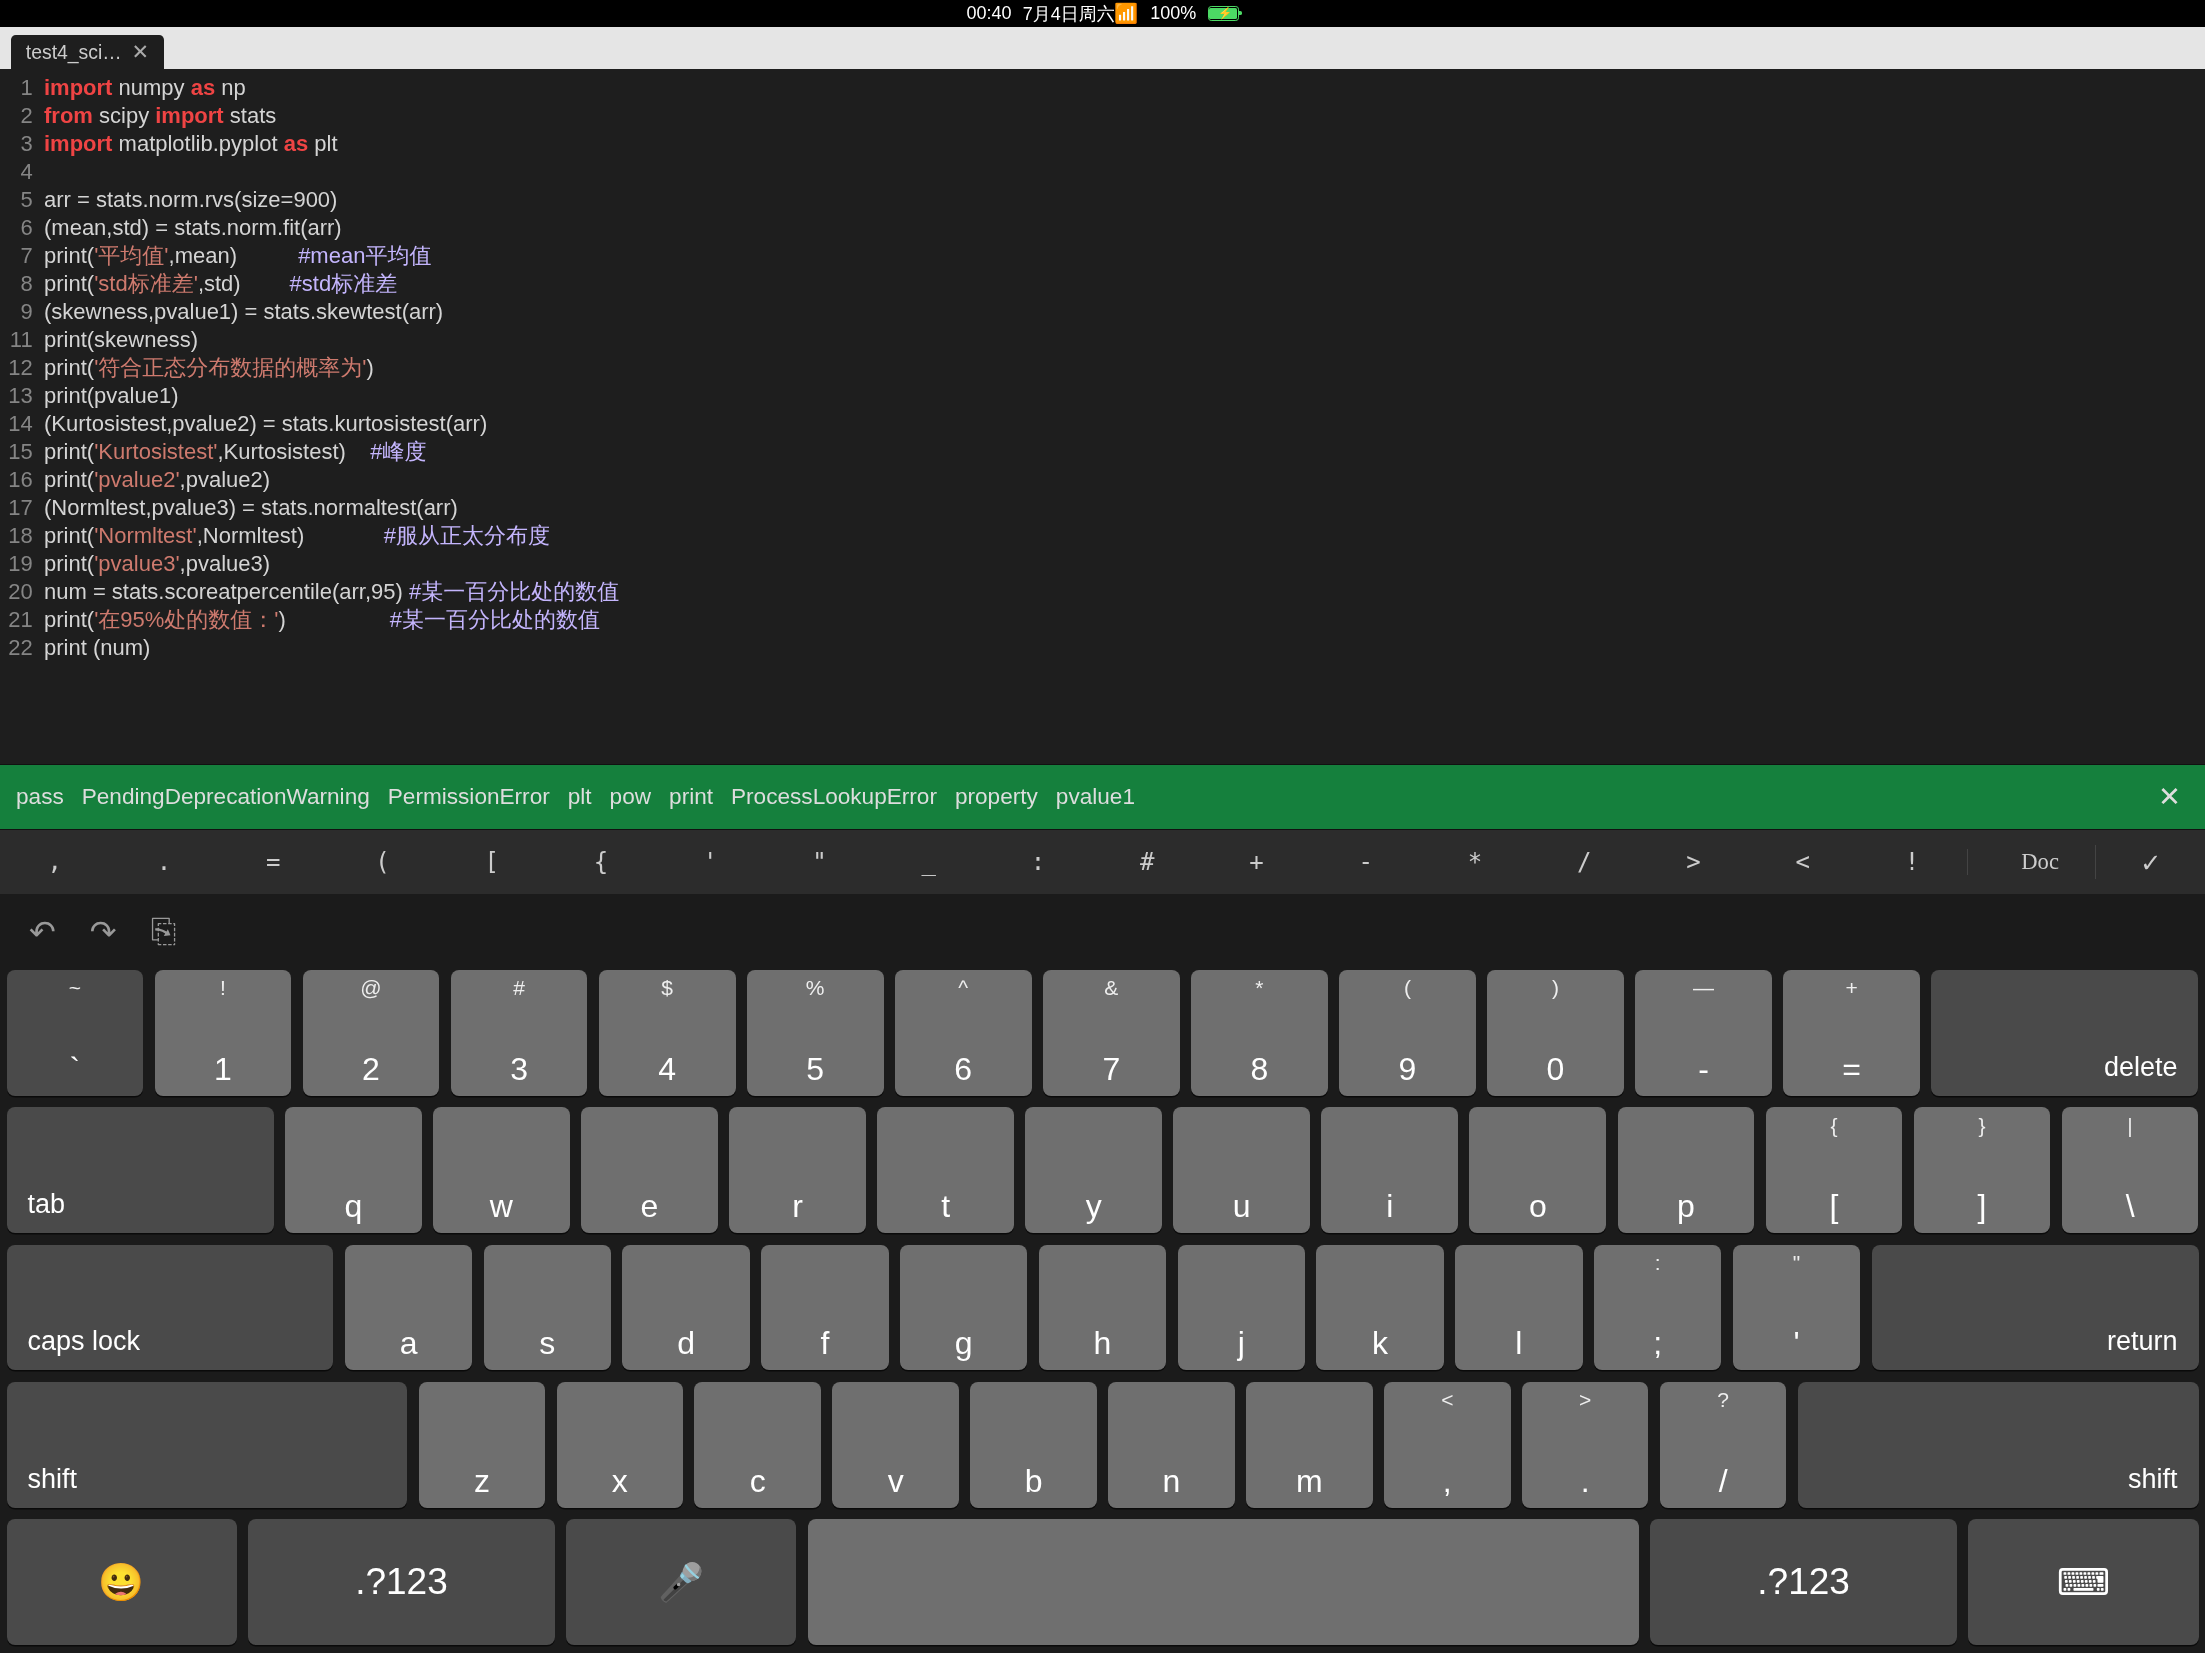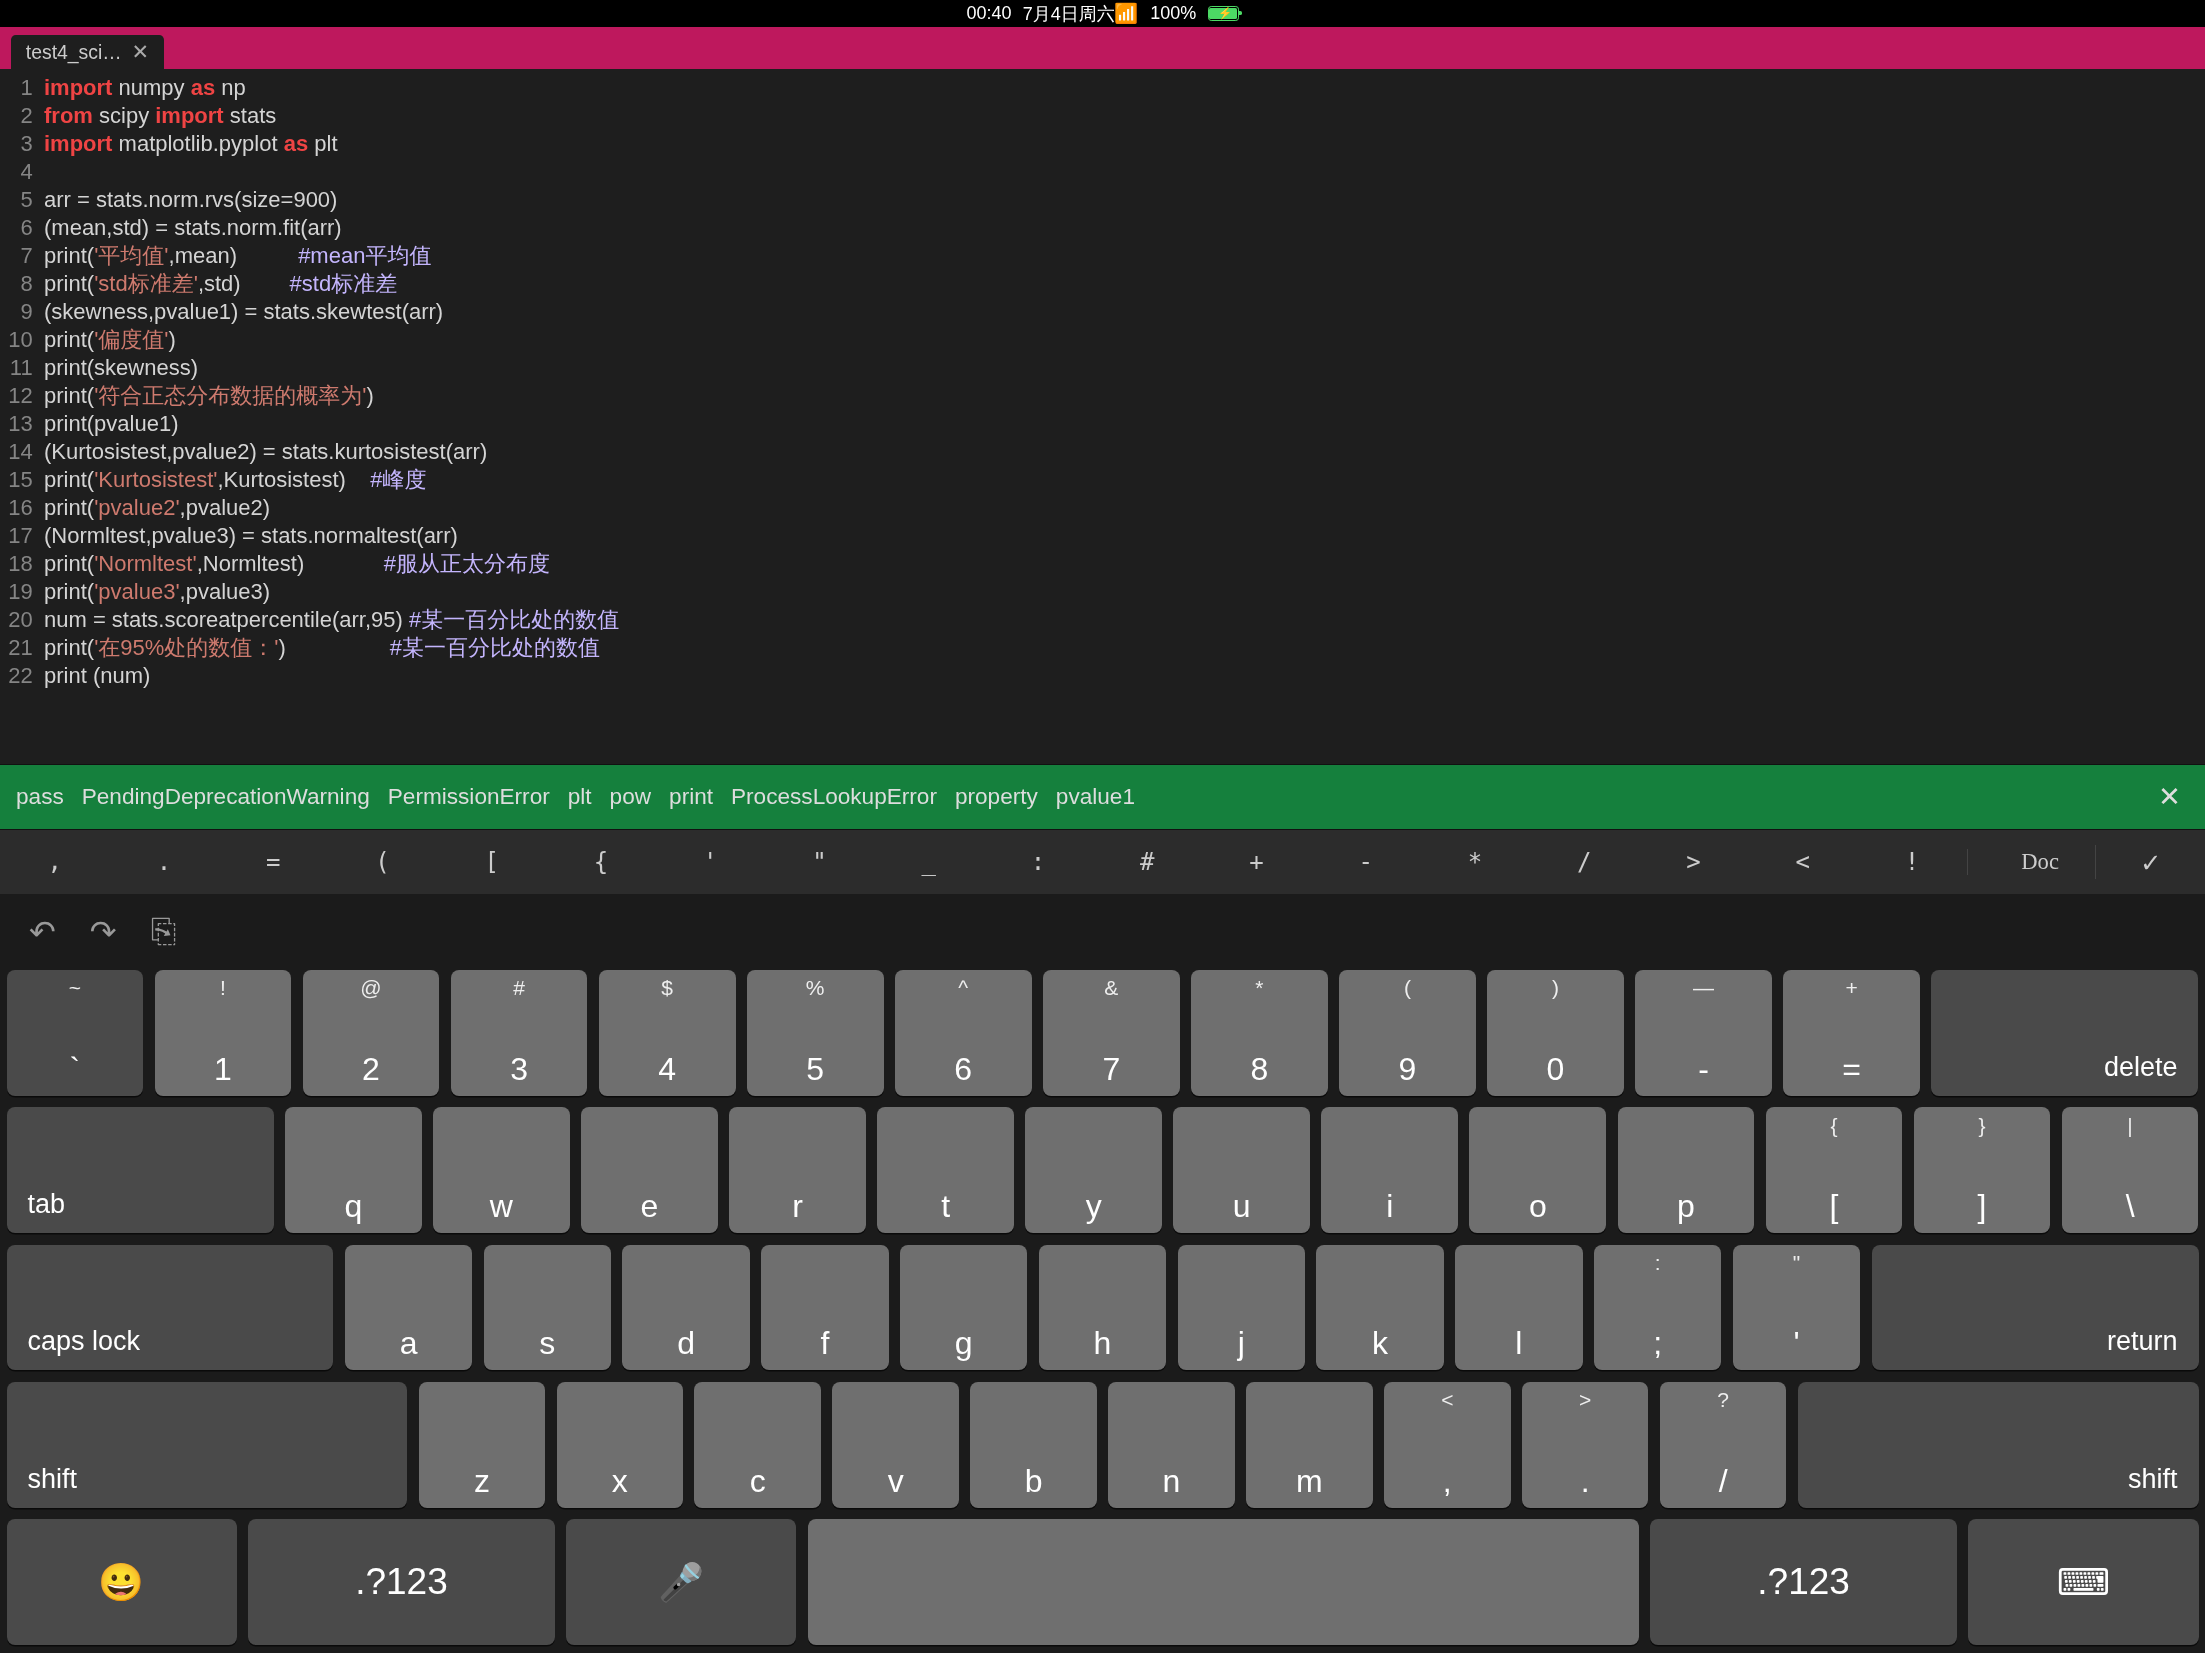--- a/index.html
+++ b/index.html
@@ -9,21 +9,21 @@
   
   .status-bar { display: flex; align-items: center; justify-content: center; height: 27.4px; padding: 0 13px; background: #000; color: #fff; font-size: 18px; font-weight: 500; }
   .status-left, .status-right { display: flex; align-items: center; gap: 11.3px; }
   .battery { display: inline-flex; align-items: center; gap: 3.2px; }
   .battery-icon { width: 31px; height: 14.5px; border: 1.6px solid #4cd964; border-radius: 3.2px; position: relative; }
   .battery-icon::after { content:""; position:absolute; right:-4.8px; top:3.2px; width:3.2px; height:4.8px; background:#4cd964; border-radius:0 1.6px 1.6px 0;}
   .battery-fill { position:absolute; left:0.8px; top:0.8px; bottom:0.8px; right:0.8px; background:#4cd964; border-radius:1.6px;}
   .bolt { position:absolute; left:9.7px; top:-0.8px; color:#000; font-size:11.3px; }
 
   
-  .tabbar { height: 42px; background: #be185d; display:flex; align-items:stretch; padding-left:11.3px; }
+  .tabbar { height: 42px; background: #e5e5e5; display:flex; align-items:stretch; padding-left:11.3px; }
   .tab { display:flex; align-items:center; gap:9.7px; background:#1e1e1e; padding:0 14.5px; border-radius:4.8px 4.8px 0 0; margin-top:8px; font-size:19.4px; color:#ccc;}
   .tab .close { font-size:21px; color:#aaa;}
 
   
   .editor { flex: 0 0 auto; font-family: "SF Mono","Menlo","Consolas",monospace; font-size: 22px; line-height: 28px; padding-top:4.8px; overflow:hidden; height: calc(1653px - 27.4px - 42px - 65px - 65px - 759px);}
   .line { display:flex; }
   .gutter { width: 44px; text-align:right; padding-right: 11.3px; color:#858585; user-select:none;}
   .code { white-space: pre; }
   .kw { font-weight: bold; color:#ef4444; }
   .str { color:#ce7a6e; }
@@ -116,24 +116,20 @@
         <div class="gutter">7</div>
         <div class="code"><span>print(</span><span class="str">'平均值'</span><span>,mean)          </span><span class="cmt">#mean平均值</span></div>
       </div>
       <div class="line">
         <div class="gutter">8</div>
         <div class="code"><span>print(</span><span class="str">'std标准差'</span><span>,std)        </span><span class="cmt">#std标准差</span></div>
       </div>
       <div class="line">
         <div class="gutter">9</div>
         <div class="code"><span>(skewness,pvalue1) = stats.skewtest(arr)</span></div>
-      </div>
-      <div class="line">
-        <div class="gutter">10</div>
-        <div class="code"><span>print(</span><span class="str">'偏度值'</span><span>)</span></div>
       </div>
       <div class="line">
         <div class="gutter">11</div>
         <div class="code"><span>print(skewness)</span></div>
       </div>
       <div class="line">
         <div class="gutter">12</div>
         <div class="code"><span>print(</span><span class="str">'符合正态分布数据的概率为'</span><span>)</span></div>
       </div>
       <div class="line">

